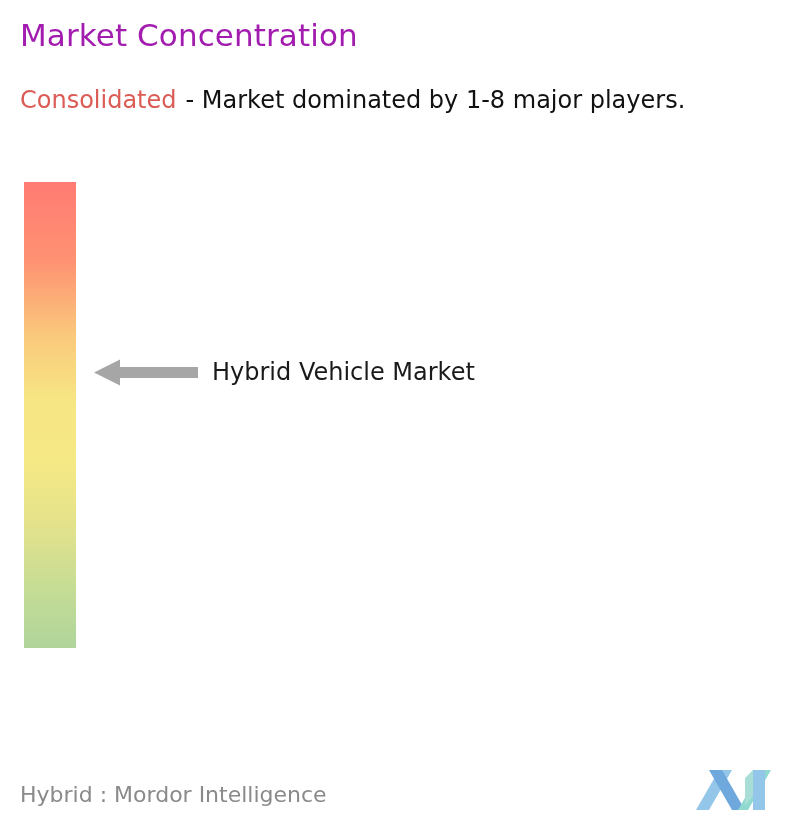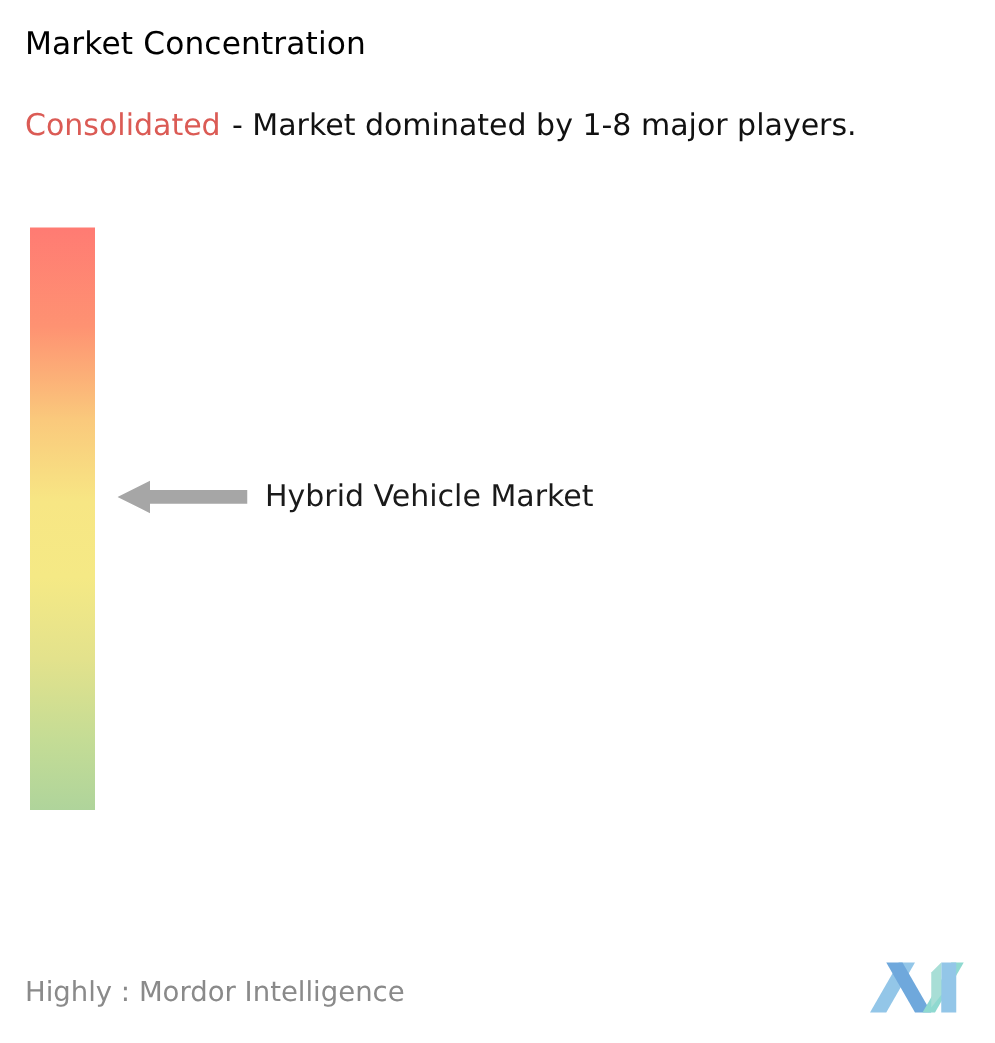--- a/index.html
+++ b/index.html
@@ -21,23 +21,23 @@
     position: absolute;
     inset: 0;
     background: #ffffff;
   }
 
   
   .title {
     position: absolute;
     left: 20px;
     top: 16px;
-    font-size: 25px;
+    font-size: 31px;
     line-height: 38px;
-    color: #000000;
+    color: #a21caf;
     letter-spacing: 0.1px;
     white-space: nowrap;
   }
 
   
   .caption-top {
     position: absolute;
     left: 20px;
     top: 84px;
     width: 756px;
@@ -82,21 +82,21 @@
        #F5E985 60%,
        #E3E28C 74%,
        #C4DC95 88%,
        #AFD49B 100%);
   }
 
   
   .marker {
     position: absolute;
     left: 94px;
-    top: 384px;
+    top: 359px;
     display: flex;
     align-items: center;
   }
   .marker-arrow {
     display: block;
     width: 104px;
     height: 27px;
     flex: none;
   }
   .marker-label {
@@ -143,21 +143,21 @@
 
   <div class="marker">
     <svg class="marker-arrow" viewBox="0 0 104 27" aria-hidden="true">
       <polygon points="0,13.5 26,0.5 26,8 104,8 104,19 26,19 26,26.5" fill="#A6A6A6"></polygon>
     </svg>
     <span class="marker-label">Hybrid Vehicle Market</span>
   </div>
 
 
   <div class="source">
-    <span class="src-label">Highly :</span><span class="src-value">Mordor Intelligence</span>
+    <span class="src-label">Hybrid :</span><span class="src-value">Mordor Intelligence</span>
   </div>
 
   <svg class="brand-logo" viewBox="0 0 82 48" aria-hidden="true">
 
     <polygon points="0,44 13,44 36,4 23,4" fill="#93C6E8"></polygon>
 
     <polygon points="13,4 26,4 49,44 36,44" fill="#6FA8DC"></polygon>
 
     <polygon points="42,44 52,44 75,4 65,4" fill="#8FD9D0"></polygon>
 

